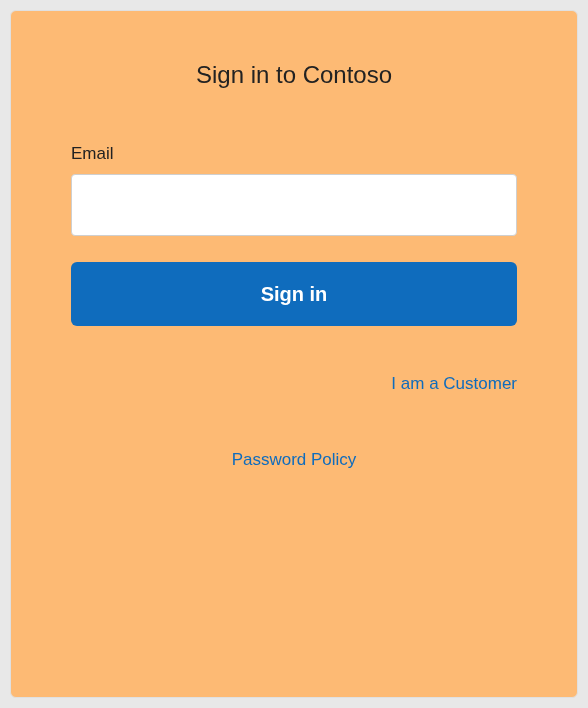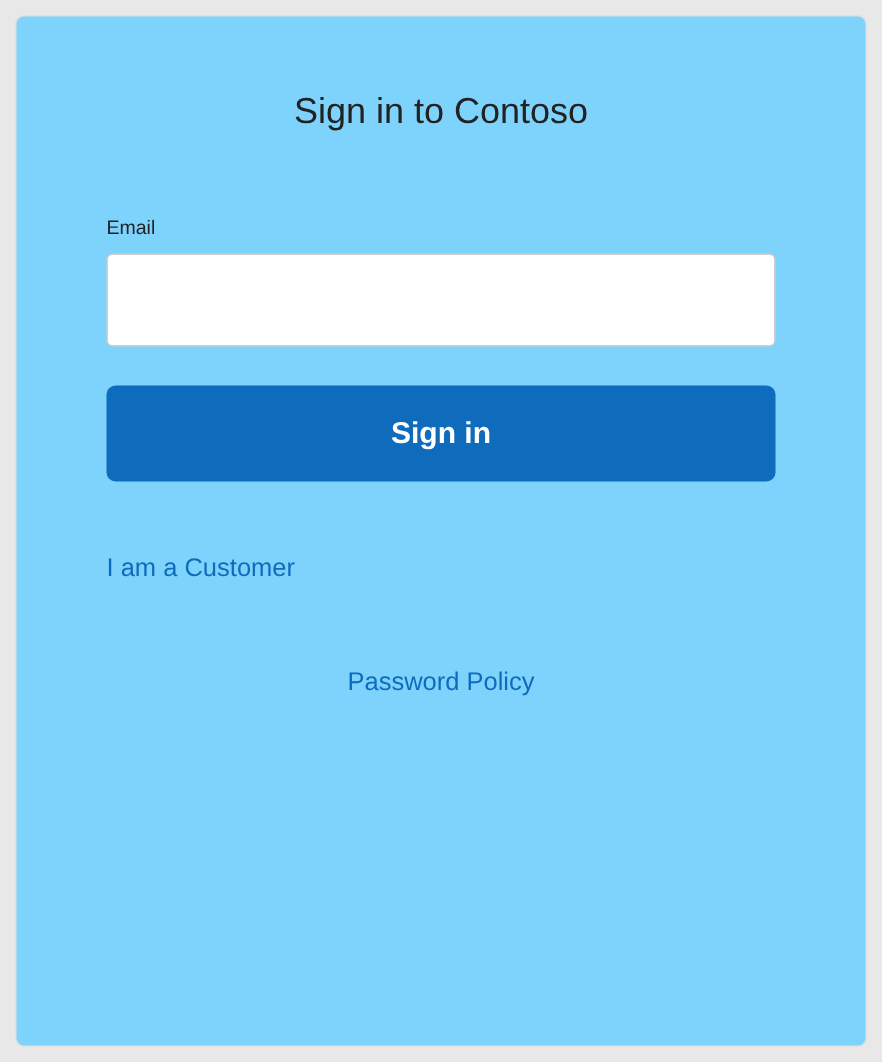--- a/index.html
+++ b/index.html
@@ -9,37 +9,37 @@
     }
     body {
       font-family: 'Segoe UI', Tahoma, Geneva, Verdana, sans-serif;
       background: #e8e8e8;
       width: 588px;
       height: 708px;
       padding: 10px;
       overflow: hidden;
     }
     .card {
-      background: #7dd3fc;
+      background: #fdba74;
       border: 1px solid #e0e0e0;
       border-radius: 6px;
       width: 100%;
       height: 100%;
       padding: 50px 60px 40px 60px;
     }
     .title {
       text-align: center;
       font-size: 24px;
       font-weight: 400;
       color: #222;
       margin-bottom: 55px;
     }
     .field-label {
       display: block;
-      font-size: 13px;
+      font-size: 17px;
       color: #222;
       margin-bottom: 10px;
     }
     .text-input {
       width: 100%;
       height: 62px;
       border: 1px solid #cfcfcf;
       border-radius: 4px;
       font-size: 16px;
       padding: 0 12px;
@@ -55,21 +55,21 @@
       background: #0f6cbd;
       color: #ffffff;
       border: none;
       border-radius: 6px;
       font-size: 20px;
       font-weight: 700;
       cursor: pointer;
       margin-top: 4px;
     }
     .links {
-      text-align: left;
+      text-align: right;
       margin-top: 40px;
     }
     .link {
       display: inline-block;
       color: #0f6cbd;
       font-size: 17px;
       text-decoration: none;
       margin: 8px 0;
       cursor: pointer;
     }

